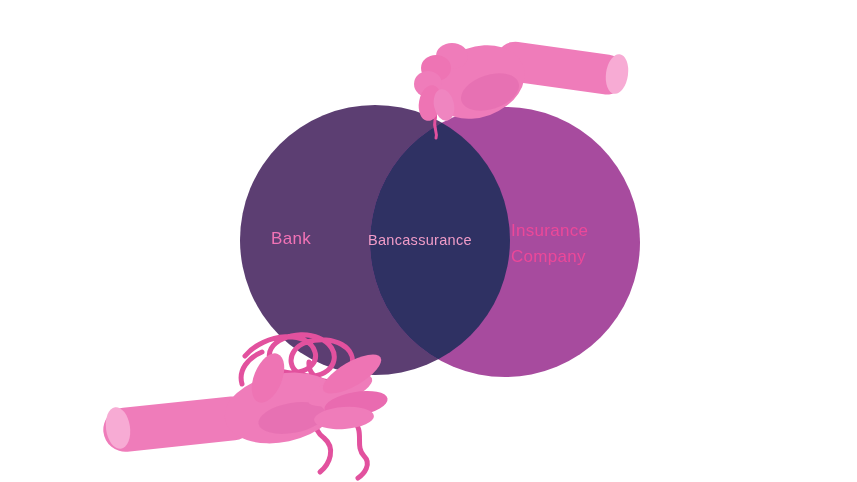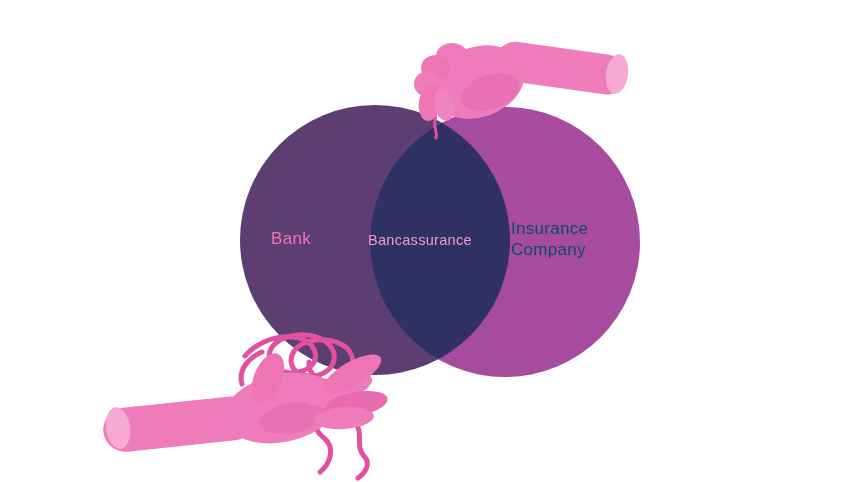--- a/index.html
+++ b/index.html
@@ -40,22 +40,22 @@
     text-align: left;
     font-size: 14.5px;
     color: #f09cc8;
   }
   .label-insurance {
     left: 511px;
     top: 218px;
     width: 104px;
     text-align: left;
     font-size: 17px;
-    line-height: 21px;
-    color: #0c4a6e;
+    line-height: 26px;
+    color: #ec4899;
   }
 </style>
 </head>
 <body>
 
 <div class="stage">
 
   <svg width="857" height="482" viewBox="0 0 857 482">
 
     <defs>

